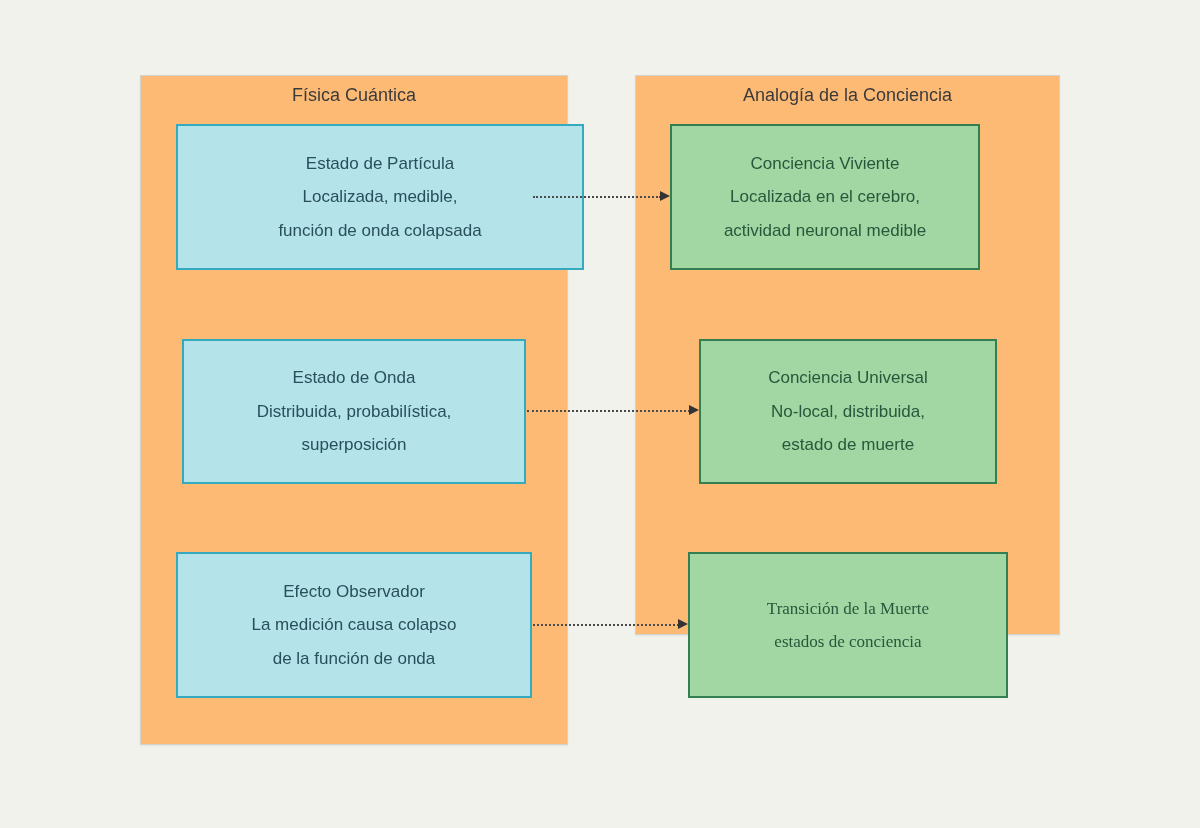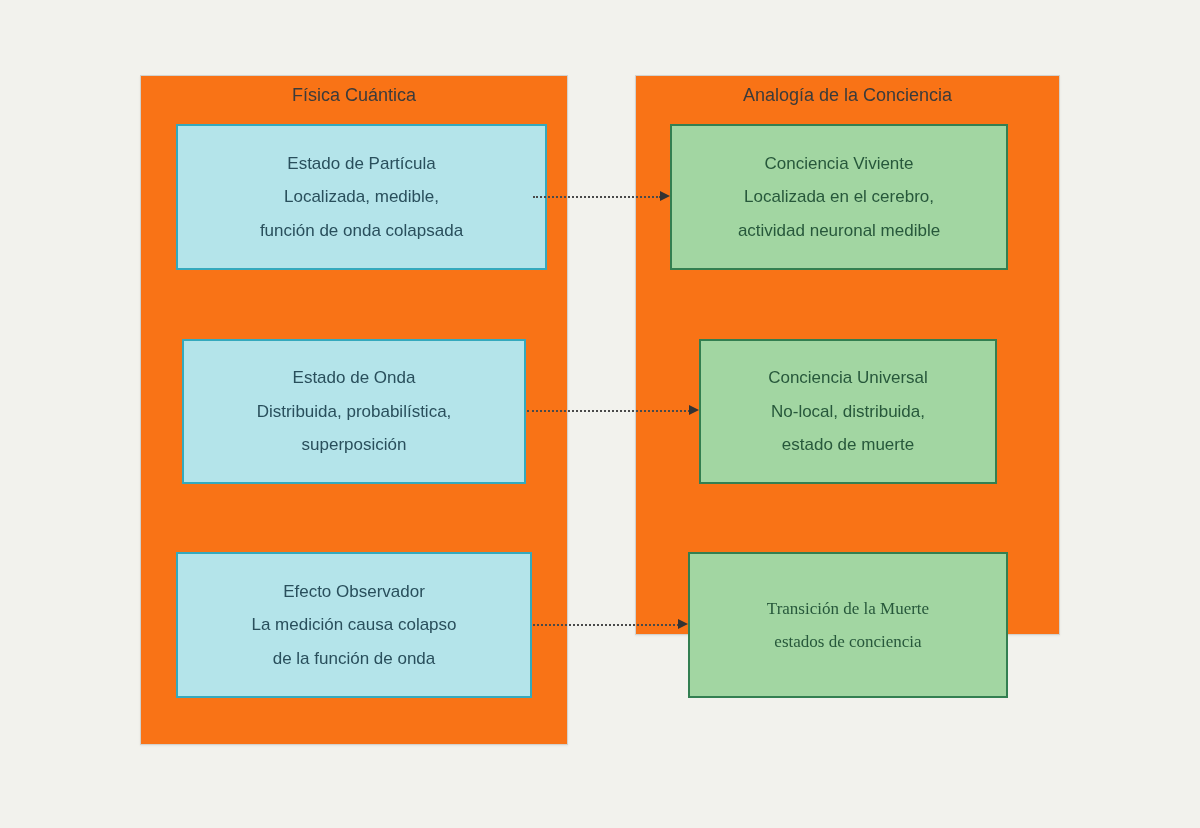--- a/index.html
+++ b/index.html
@@ -13,21 +13,21 @@
     font-family: "Liberation Sans", sans-serif;
     overflow: hidden;
   }
   .canvas {
     position: relative;
     width: 1200px;
     height: 828px;
   }
   .container {
     position: absolute;
-    background: #f97316;
+    background: #fdba74;
     border: 1px solid #d2d2ce;
     box-shadow: 0 1px 2px rgba(0,0,0,0.06);
     box-sizing: border-box;
   }
   .container-title {
     position: absolute;
     top: 9px;
     left: 0;
     width: 100%;
     text-align: center;
@@ -88,30 +88,30 @@
 <div class="canvas">
 
   <section class="container" style="left:140px; top:75px; width:428px; height:670px;">
     <div class="container-title">Física Cuántica</div>
   </section>
 
   <section class="container" style="left:635px; top:75px; width:425px; height:560px;">
     <div class="container-title">Analogía de la Conciencia</div>
   </section>
 
-  <div class="node quantum" style="left:176px; top:124px; width:371px; height:146px;">
+  <div class="node quantum" style="left:176px; top:124px; width:408px; height:146px;">
     <span class="line">Estado de Partícula</span>
     <span class="line">Localizada, medible,</span>
     <span class="line">función de onda colapsada</span>
   </div>
   <div class="arrow" style="left:533px; top:197px; width:128px;">
     <span class="dash"></span>
     <span class="head"></span>
   </div>
-  <div class="node consciousness" style="left:670px; top:124px; width:338px; height:146px;">
+  <div class="node consciousness" style="left:670px; top:124px; width:310px; height:146px;">
     <span class="line">Conciencia Viviente</span>
     <span class="line">Localizada en el cerebro,</span>
     <span class="line">actividad neuronal medible</span>
   </div>
 
   <div class="node quantum" style="left:182px; top:339px; width:344px; height:145px;">
     <span class="line">Estado de Onda</span>
     <span class="line">Distribuida, probabilística,</span>
     <span class="line">superposición</span>
   </div>

